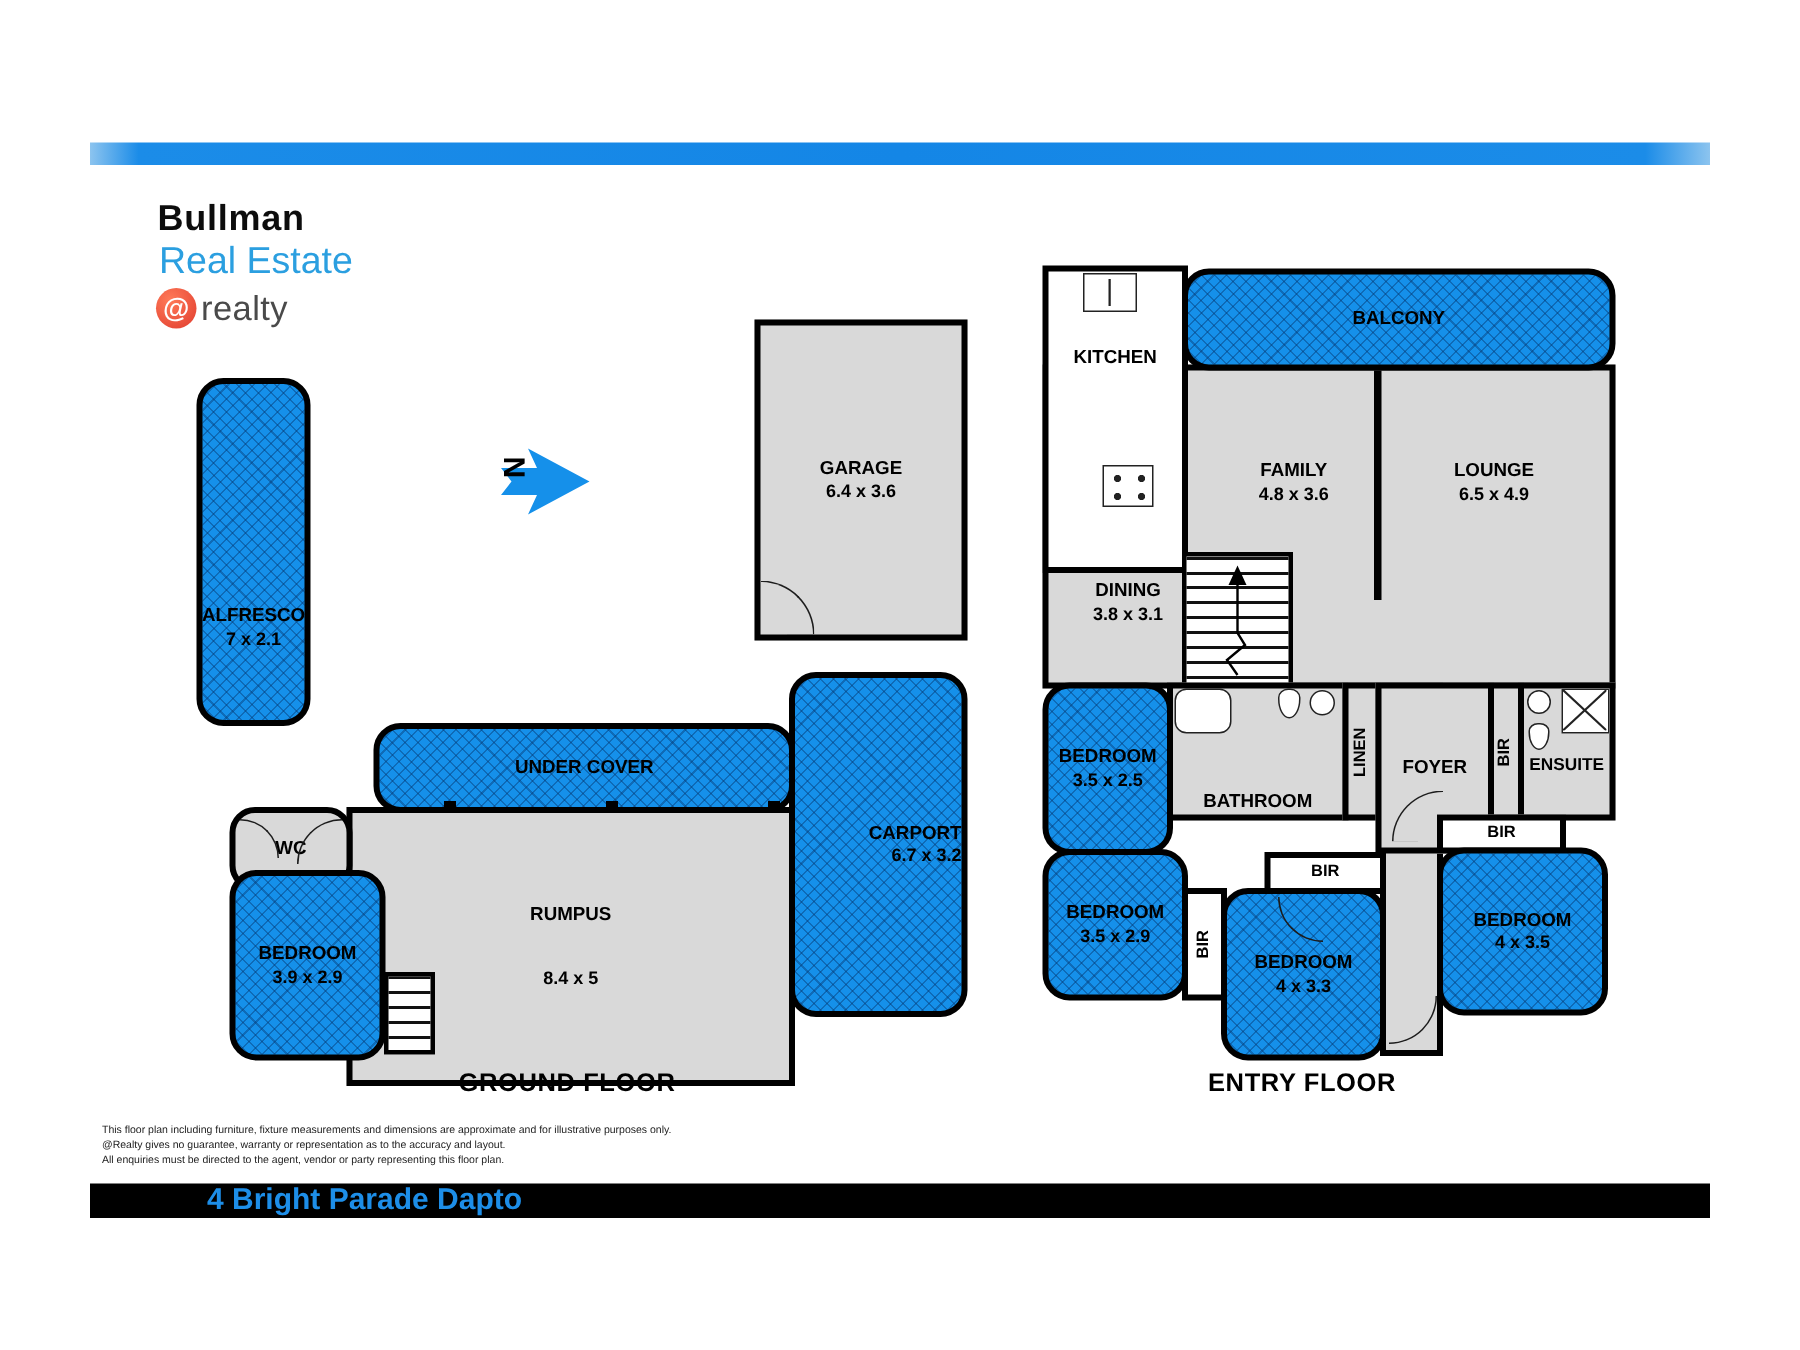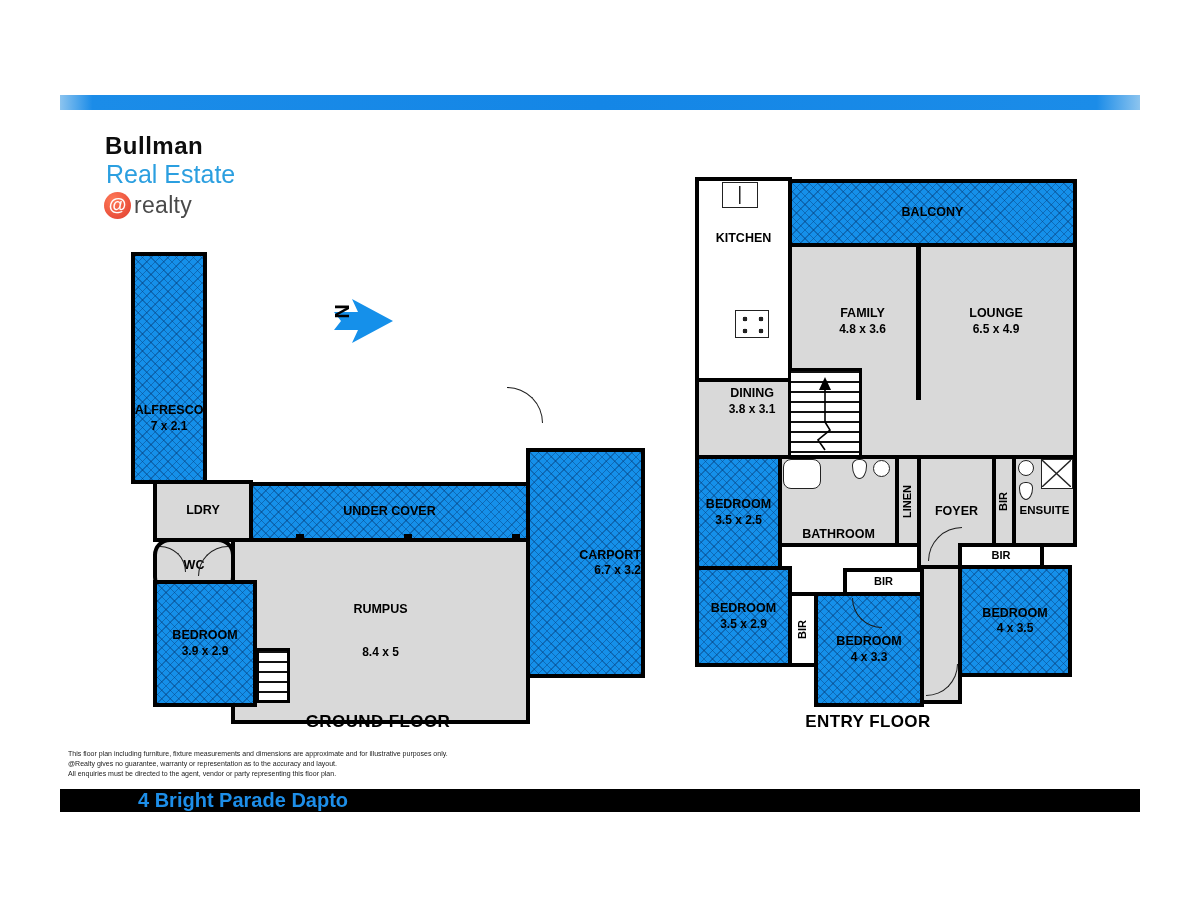--- a/index.html
+++ b/index.html
@@ -21,21 +21,21 @@
            color:#fff;font-weight:700;font-size:18px;display:flex;align-items:center;justify-content:center;}
   .logo-realty{font-size:23px;font-weight:400;color:#4a4a4a;margin-left:3px;letter-spacing:.3px;}
 
   
   .room{position:absolute;box-sizing:border-box;border:4px solid #000;display:flex;flex-direction:column;
         align-items:center;justify-content:center;text-align:center;}
   .gray{background:#d9d9d9;}
   .white{background:#ffffff;}
   .blue{background-color:#1590ea;
         background-image:repeating-linear-gradient(45deg,rgba(5,56,114,.42) 0 1px,transparent 1px 6px),
-                         repeating-linear-gradient(135deg,rgba(5,56,114,.42) 0 1px,transparent 1px 6px);}
+                         repeating-linear-gradient(135deg,rgba(5,56,114,.42) 0 1px,transparent 1px 6px);border-radius:18px;}
   .name{font-weight:700;font-size:12.5px;line-height:1.25;white-space:nowrap;}
   .dims{font-weight:700;font-size:12px;line-height:1.25;white-space:nowrap;}
   .vert{writing-mode:vertical-rl;transform:rotate(180deg);}
   .flabel{position:absolute;text-align:center;}
   .caption{position:absolute;font-size:17px;font-weight:700;letter-spacing:.4px;text-align:center;width:200px;}
 
   
   .wall{position:absolute;background:#000;}
   .post{position:absolute;width:8px;height:8px;background:#000;}
   .stairs{position:absolute;box-sizing:border-box;border:3px solid #000;background-color:#fff;
@@ -80,24 +80,25 @@
       <polygon points="4,18 28,18 22,5 63,27 22,49 28,36 4,36 11,27" fill="#1590ea"></polygon>
     </svg>
     <span class="n">N</span>
   </div>
 
   <div class="room blue" style="left:131px;top:252px;width:76px;height:232px;justify-content:flex-end;padding-bottom:46px;">
     <div class="name">ALFRESCO</div>
     <div class="dims">7 x 2.1</div>
   </div>
 
-
-  <div class="room gray" style="left:153px;top:480px;width:100px;height:62px;">
-    <div class="name">LDRY</div>
-  </div>
+  <div class="room gray" style="left:503px;top:213px;width:142px;height:214px;">
+    <div class="name">GARAGE</div>
+    <div class="dims">6.4 x 3.6</div>
+  </div>
+
 
   <div class="room blue" style="left:249px;top:482px;width:281px;height:60px;">
     <div class="name">UNDER COVER</div>
   </div>
 
   <div class="room gray" style="left:231px;top:538px;width:299px;height:186px;gap:28px;">
     <div class="name">RUMPUS</div>
     <div class="dims">8.4 x 5</div>
   </div>
 

